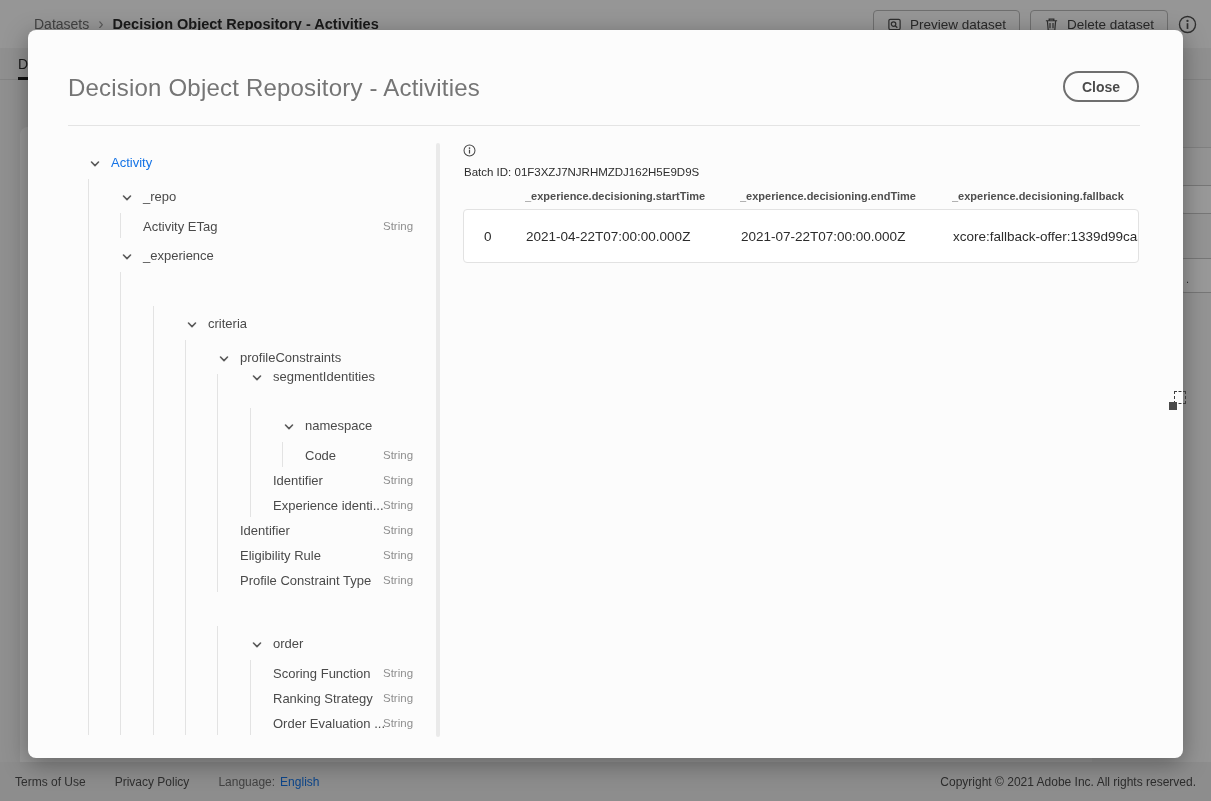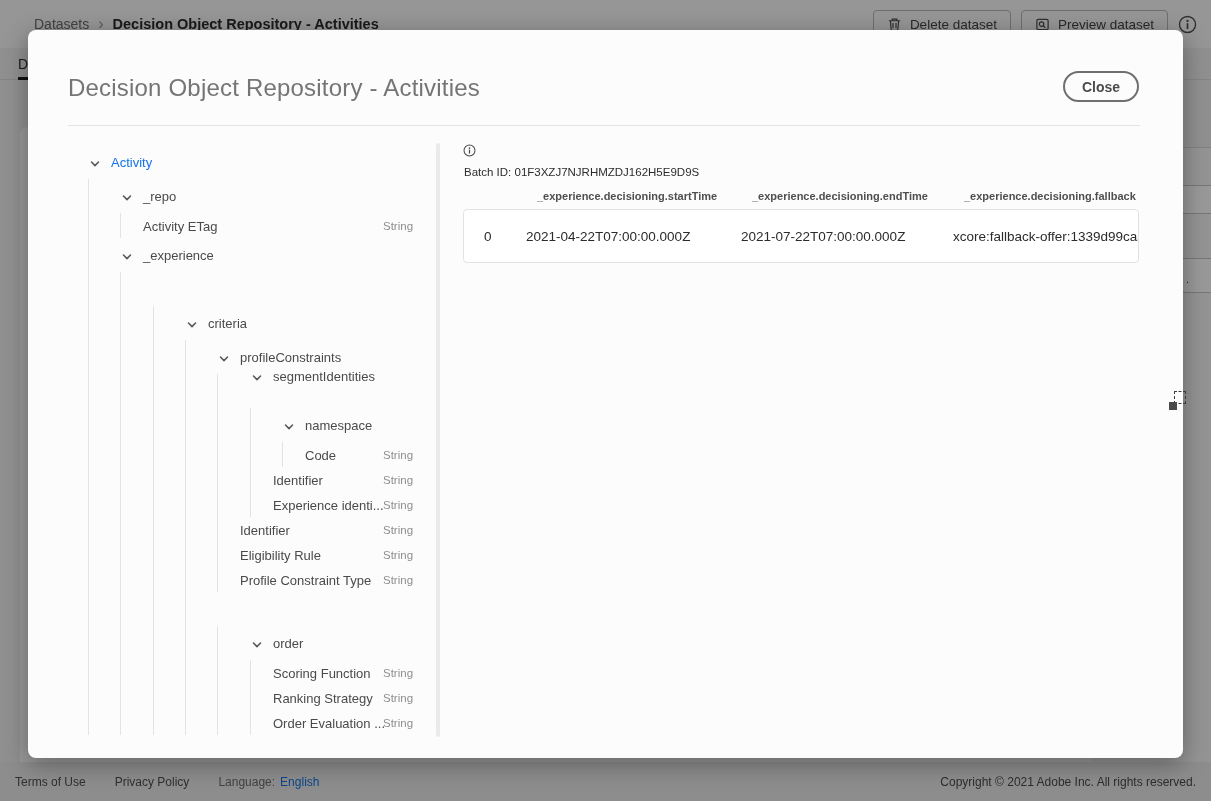--- a/index.html
+++ b/index.html
@@ -60,21 +60,21 @@
   .tree-label.selected { color:#1473e6; }
   .tree-type { position:absolute; left:355px; top:50%; transform:translateY(-50%);
     font-size:11.5px; color:#8f8f8f; }
   .tree-guide { position:absolute; width:1px; background:#e3e3e3; }
   .tree-scrollbar { position:absolute; left:408px; top:113px; width:4px; height:594px;
     background:#eaeaea; border-radius:2px; cursor:pointer; }
 
   
   .data-panel { position:absolute; left:435px; top:112px; width:707px; height:600px; }
   .batch-line { position:absolute; left:1px; top:24px; font-size:11.5px; color:#2c2c2c; }
-  .preview-table-header { position:absolute; left:12px; top:48px; width:707px; display:flex; }
+  .preview-table-header { position:absolute; left:0; top:48px; width:707px; display:flex; }
   .preview-table-header .cell { font-size:11px; font-weight:bold; color:#4f4f4f; white-space:nowrap;
     overflow:hidden; }
   .preview-row-card { position:absolute; left:0; top:67px; width:676px; height:54px; background:#fff;
     border:1px solid #e2e2e2; border-radius:4px; display:flex; align-items:center; overflow:hidden; }
   .preview-row-card .cell { font-size:13.5px; color:#2b2b2b; white-space:nowrap; }
   .c0 { width:62px; padding-left:20px; flex:none; }
   .c1 { width:215px; flex:none; }
   .c2 { width:212px; flex:none; }
   .c3 { flex:1; }
 
@@ -91,31 +91,31 @@
 
   <div class="app-header">
     <div class="breadcrumb">
       <span class="crumb-root">Datasets</span>
       <span class="crumb-sep">›</span>
       <span class="crumb-current">Decision Object Repository - Activities</span>
     </div>
     <div class="header-actions">
       <button class="ghost-btn">
         <svg class="icon-16" viewBox="0 0 16 16">
-          <path d="M2 4 h12 M5.5 4 V2.2 h5 V4 M3.6 4 l0.9 10.3 h7 L12.4 4 M6.4 6.5 v5.5 M9.6 6.5 v5.5" fill="none" stroke="#4f4f4f" stroke-width="1.3"></path>
-        </svg>
-        <span>Delete dataset</span>
-      </button>
-      <button class="ghost-btn">
-        <svg class="icon-16" viewBox="0 0 16 16">
           <rect x="2" y="2.5" width="12" height="11" rx="1.5" fill="none" stroke="#4f4f4f" stroke-width="1.3"></rect>
           <circle cx="7" cy="7.5" r="2.4" fill="none" stroke="#4f4f4f" stroke-width="1.3"></circle>
           <path d="M8.8 9.3 L11 11.5" stroke="#4f4f4f" stroke-width="1.3"></path>
         </svg>
         <span>Preview dataset</span>
+      </button>
+      <button class="ghost-btn">
+        <svg class="icon-16" viewBox="0 0 16 16">
+          <path d="M2 4 h12 M5.5 4 V2.2 h5 V4 M3.6 4 l0.9 10.3 h7 L12.4 4 M6.4 6.5 v5.5 M9.6 6.5 v5.5" fill="none" stroke="#4f4f4f" stroke-width="1.3"></path>
+        </svg>
+        <span>Delete dataset</span>
       </button>
       <svg class="icon-16" viewBox="0 0 18 18" style="width:19px;height:19px;cursor:pointer">
         <circle cx="9" cy="9" r="7.6" fill="none" stroke="#4f4f4f" stroke-width="1.3"></circle>
         <circle cx="9" cy="5.6" r="1.1" fill="#4f4f4f"></circle>
         <rect x="8.2" y="7.8" width="1.6" height="5.4" fill="#4f4f4f"></rect>
       </svg>
     </div>
   </div>
 
   <div class="page-area"></div>

